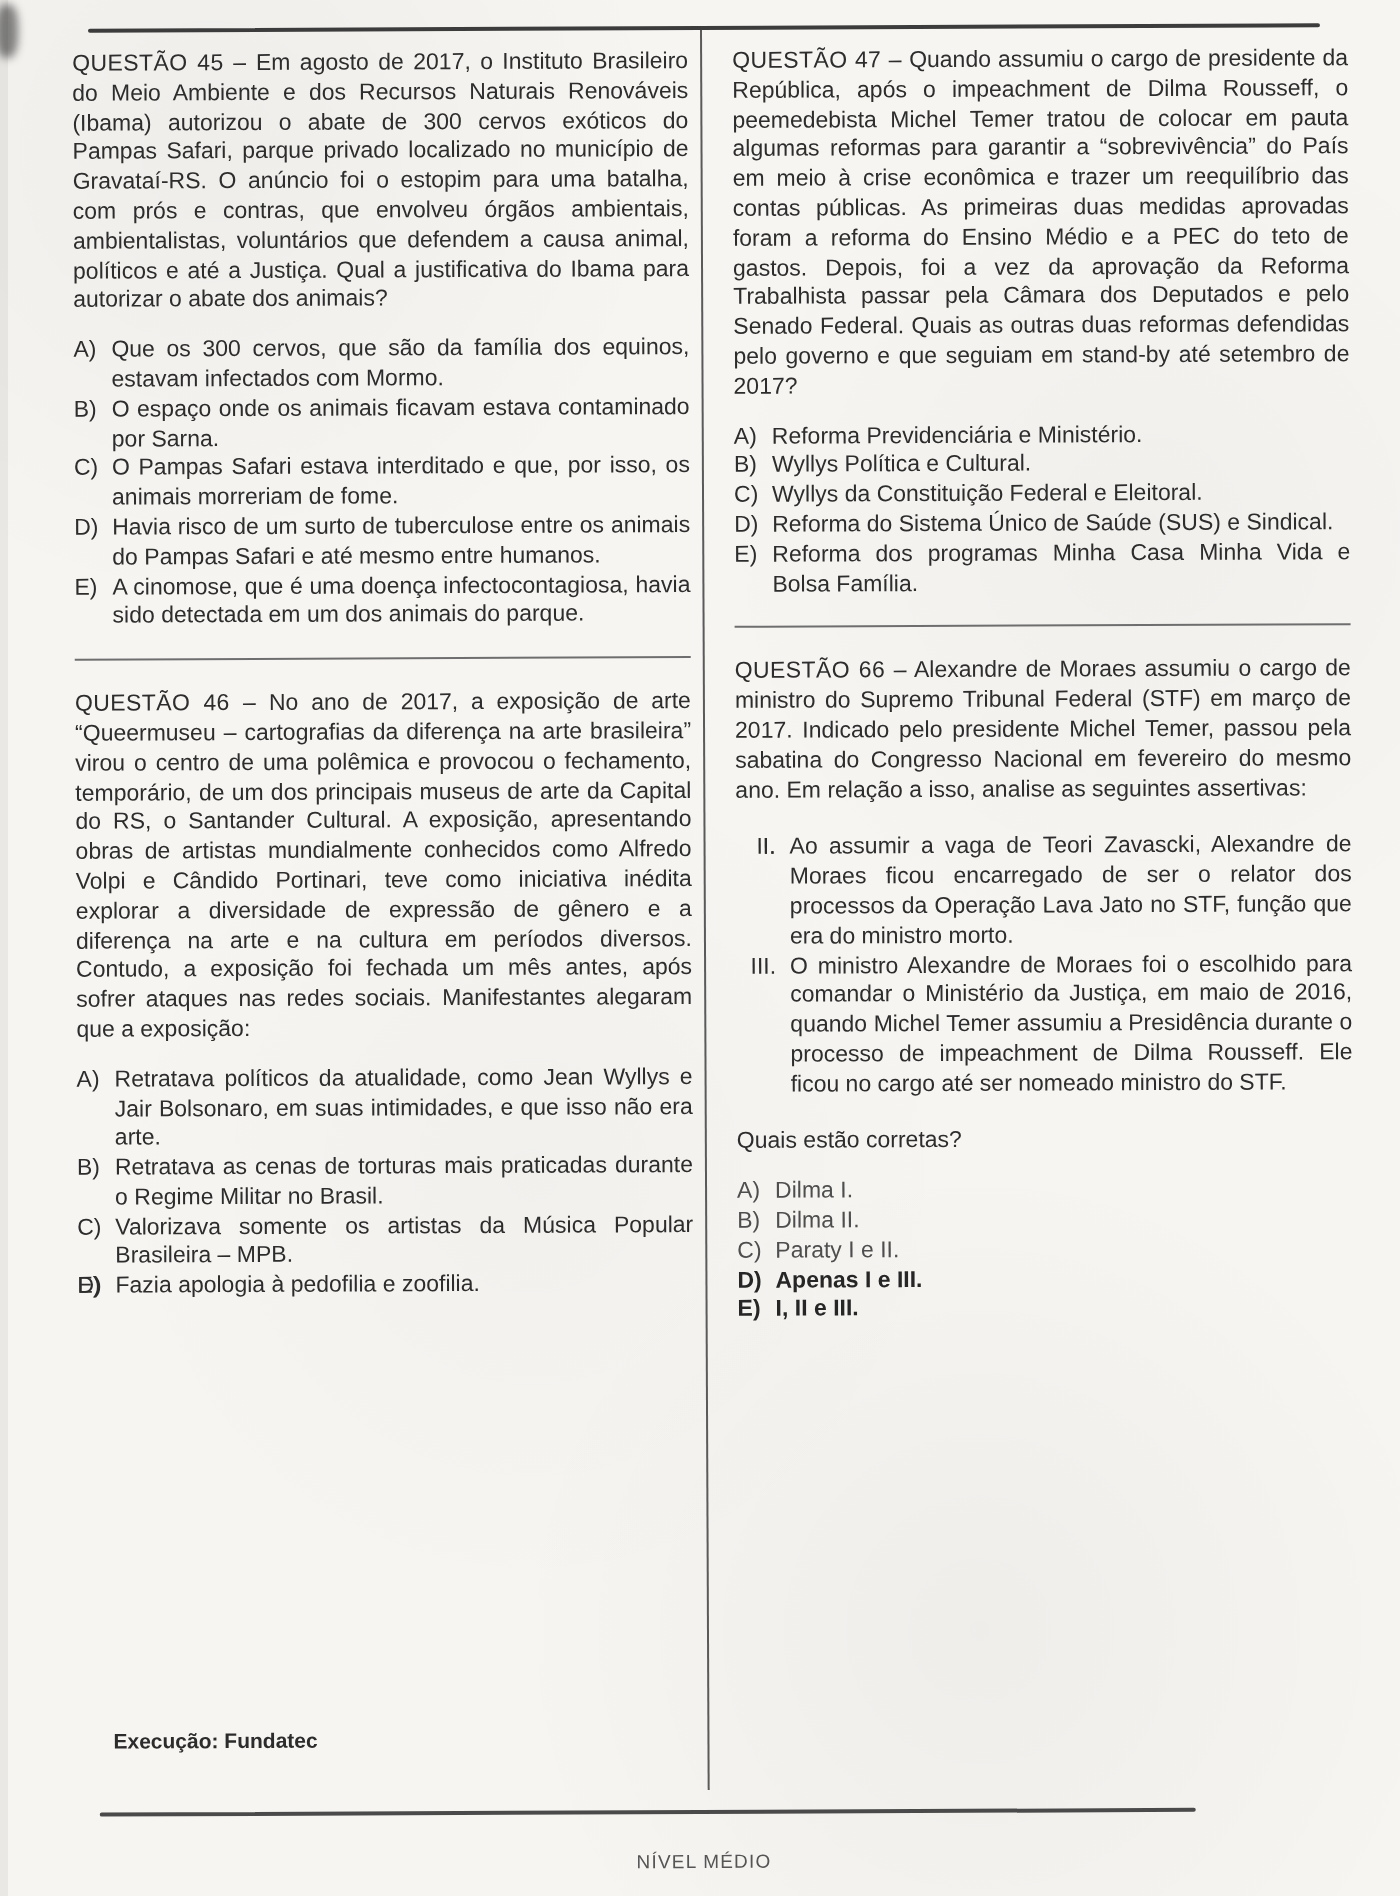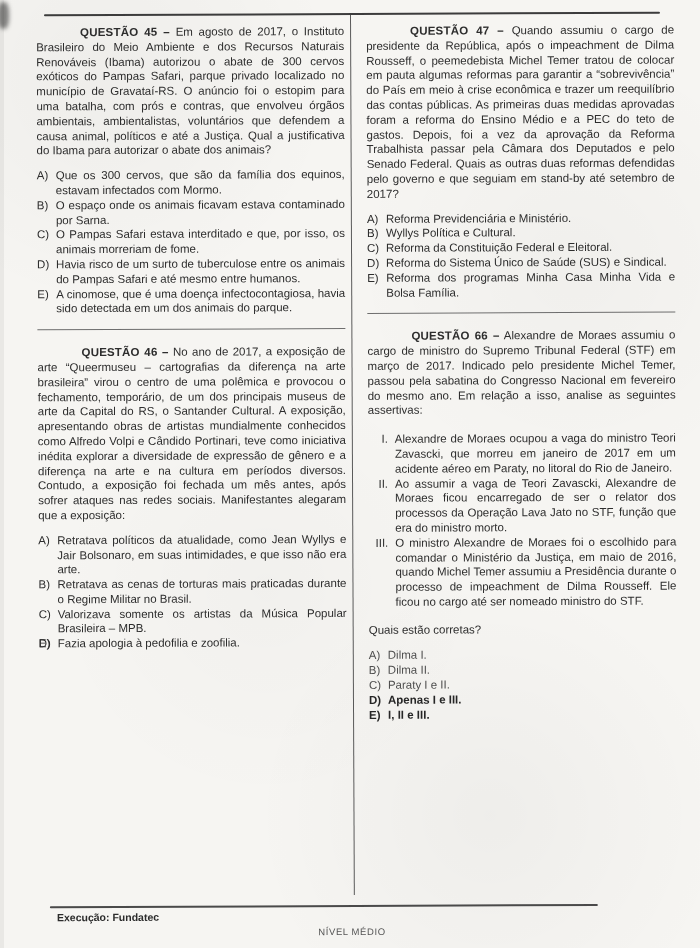--- a/index.html
+++ b/index.html
@@ -14,33 +14,33 @@
       radial-gradient(circle at 70% 86%, rgba(0,0,0,0.030) 0, transparent 25%),
       #f6f5f2;
   }
   .sheet { position:absolute; left:0; top:0; width:700px; height:948px; transform:rotate(-0.25deg); }
   .top-rule { position:absolute; left:46px; width:616px; top:13px; height:2px; background:#3c3c3c; border-radius:1px; }
   .col-divider { position:absolute; left:352px; top:15px; width:1px; height:880px; background:#5a5a5a; }
   .col { position:absolute; top:24px; width:308px; font-size:11.5px; line-height:14.8px; text-align:justify; }
   .col-left  { left:38px; }
   .col-right { left:368px; }
   .q-intro { margin:0 0 10px 0; }
-  .q-label { font-weight:bold; letter-spacing:0.2px;margin-left:44px; }
+  .q-label { font-weight:normal; letter-spacing:0.2px; }
   .options { list-style:none; margin:0; padding:0; }
   .options li { position:relative; padding-left:19px; text-align:justify; }
   .opt-letter { position:absolute; left:0; top:0; }
   .q-divider { border:none; border-top:1px solid #6e6e6e; margin:13px 0 15px 0; }
   .asserts { list-style:none; margin:14px 0 0 0; padding:0; }
   .asserts li { position:relative; padding-left:27px; text-align:justify; }
   .assert-num { position:absolute; left:0; top:0; width:20px; text-align:right; }
   .prompt { margin:13px 0 11px 0; }
   .faint li { color:#4e4e4e; }
   .faint li:nth-child(4), .faint li:nth-child(5) { color:#262626; font-weight:bold; }
   .footer-rule { position:absolute; left:48px; width:548px; top:905px; height:2px; background:#4a4a4a; border-radius:1px; }
-  .footer-exec { position:absolute; left:55px; top:910px; font-size:10.5px; font-weight:bold; color:#2c2c2c; }
+  .footer-exec { position:absolute; left:55px; top:864px; font-size:10.5px; font-weight:bold; color:#2c2c2c; }
   .footer-level { position:absolute; left:0; top:926px; width:700px; text-align:center; font-size:9.5px; letter-spacing:0.6px; color:#555; }
   .smudge-tl { position:absolute; left:-2px; top:2px; width:11px; height:27px; background:rgba(35,35,35,0.55); filter:blur(2px); border-radius:40%; }
   .edge-streak { position:absolute; left:0; top:0; width:4px; height:948px; background:rgba(0,0,0,0.05); }
 </style>
 </head>
 <body>
 
 <div class="page">
   <div class="edge-streak"></div>
   <div class="smudge-tl"></div>
@@ -77,32 +77,32 @@
 
     </div>
 
     <div class="col col-right">
 
       <section>
         <p class="q-intro"><b class="q-label">QUESTÃO 47 –</b> <span>Quando assumiu o cargo de presidente da República, após o impeachment de Dilma Rousseff, o peemedebista Michel Temer tratou de colocar em pauta algumas reformas para garantir a “sobrevivência” do País em meio à crise econômica e trazer um reequilíbrio das contas públicas. As primeiras duas medidas aprovadas foram a reforma do Ensino Médio e a PEC do teto de gastos. Depois, foi a vez da aprovação da Reforma Trabalhista passar pela Câmara dos Deputados e pelo Senado Federal. Quais as outras duas reformas defendidas pelo governo e que seguiam em stand-by até setembro de 2017?</span></p>
         <ol class="options">
           <li><span class="opt-letter">A)</span><span>Reforma Previdenciária e Ministério.</span></li>
           <li><span class="opt-letter">B)</span><span>Wyllys Política e Cultural.</span></li>
-          <li><span class="opt-letter">C)</span><span>Reforma da Constituição Federal e Eleitoral.</span></li>
+          <li><span class="opt-letter">C)</span><span>Wyllys da Constituição Federal e Eleitoral.</span></li>
           <li><span class="opt-letter">D)</span><span>Reforma do Sistema Único de Saúde (SUS) e Sindical.</span></li>
           <li><span class="opt-letter">E)</span><span>Reforma dos programas Minha Casa Minha Vida e Bolsa Família.</span></li>
         </ol>
       </section>
 
       <hr class="q-divider">
 
       <section>
         <p class="q-intro"><b class="q-label">QUESTÃO 66 –</b> <span>Alexandre de Moraes assumiu o cargo de ministro do Supremo Tribunal Federal (STF) em março de 2017. Indicado pelo presidente Michel Temer, passou pela sabatina do Congresso Nacional em fevereiro do mesmo ano. Em relação a isso, analise as seguintes assertivas:</span></p>
         <ol class="asserts">
-          <li><span class="assert-num">I.</span><span>Alexandre de Moraes ocupou a vaga do ministro Teori Zavascki, que morreu em janeiro de 2017 em um acidente aéreo em Paraty, no litoral do Rio de Janeiro.</span></li>
+          <li><span class="assert-num">I.</span></li>
           <li><span class="assert-num">II.</span><span>Ao assumir a vaga de Teori Zavascki, Alexandre de Moraes ficou encarregado de ser o relator dos processos da Operação Lava Jato no STF, função que era do ministro morto.</span></li>
           <li><span class="assert-num">III.</span><span>O ministro Alexandre de Moraes foi o escolhido para comandar o Ministério da Justiça, em maio de 2016, quando Michel Temer assumiu a Presidência durante o processo de impeachment de Dilma Rousseff. Ele ficou no cargo até ser nomeado ministro do STF.</span></li>
         </ol>
         <p class="prompt">Quais estão corretas?</p>
         <ol class="options faint">
           <li><span class="opt-letter">A)</span><span>Dilma I.</span></li>
           <li><span class="opt-letter">B)</span><span>Dilma II.</span></li>
           <li><span class="opt-letter">C)</span><span>Paraty I e II.</span></li>
           <li><span class="opt-letter">D)</span><span>Apenas I e III.</span></li>
           <li><span class="opt-letter">E)</span><span>I, II e III.</span></li>

